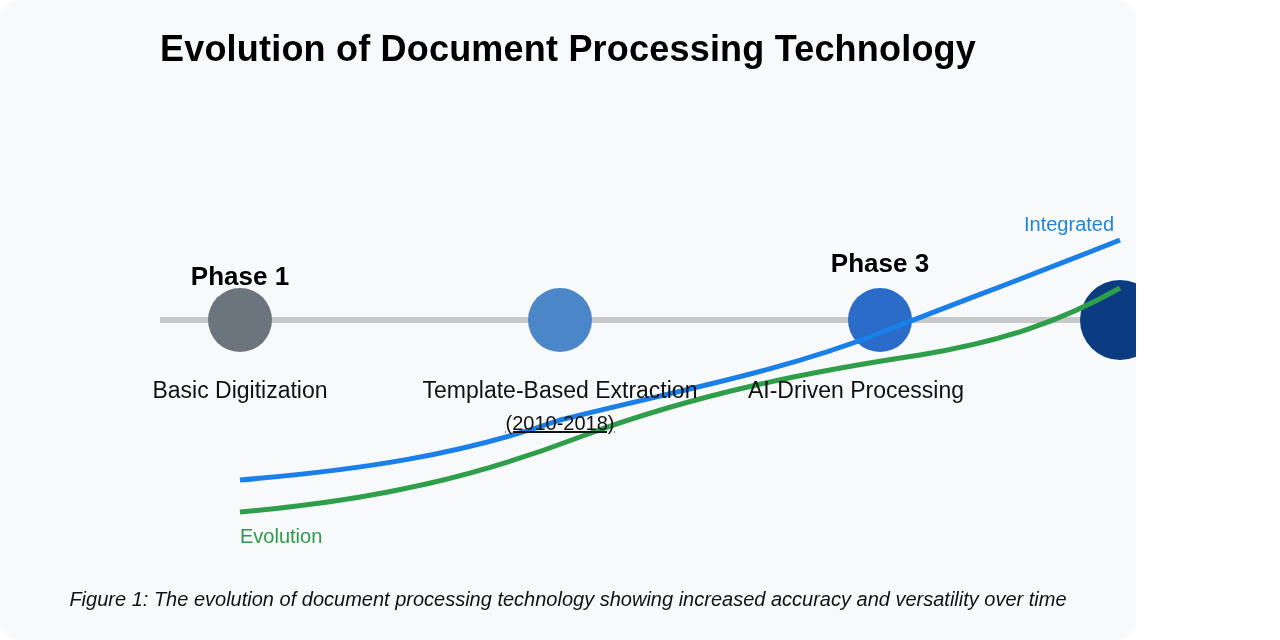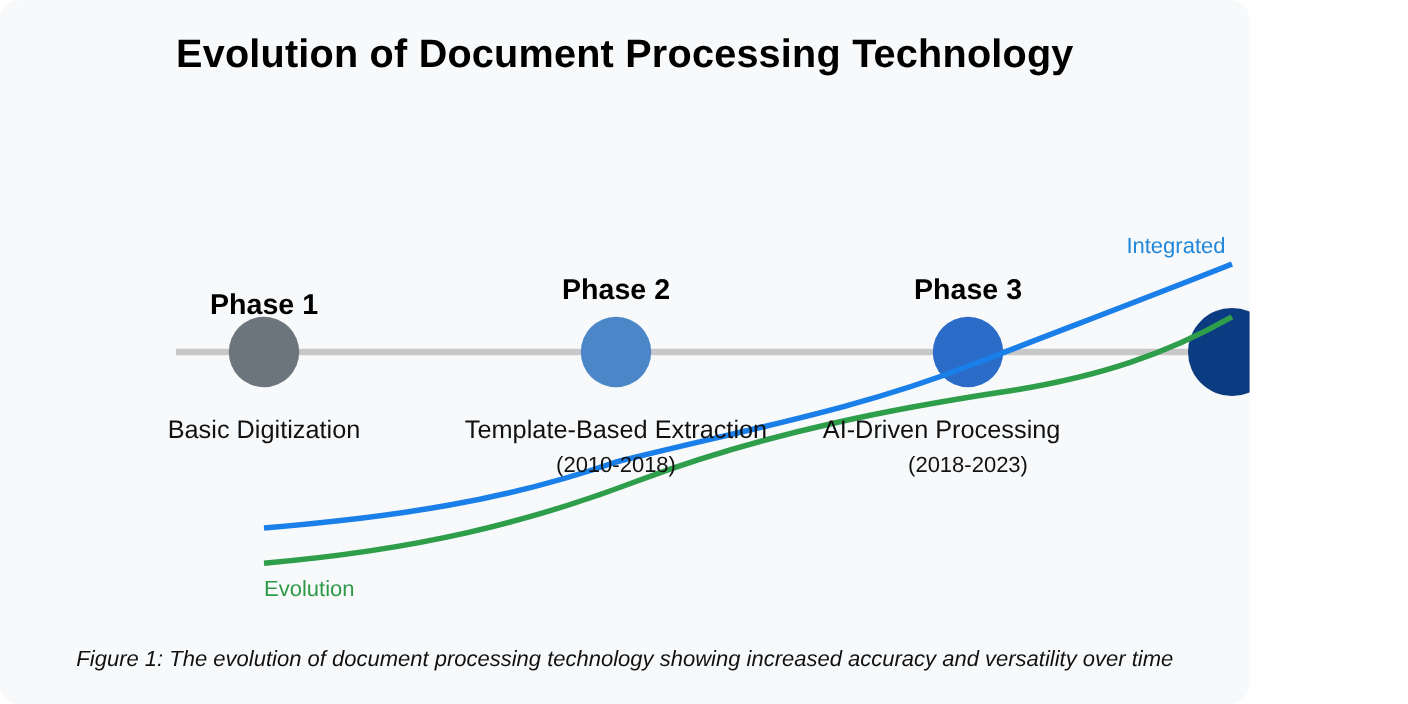--- a/index.html
+++ b/index.html
@@ -46,27 +46,25 @@
     <circle cx="560" cy="320" r="32" fill="#4a86c8"></circle>
     <circle cx="880" cy="320" r="32" fill="#2a6cc8"></circle>
     <circle cx="1120" cy="320" r="40" fill="#0b3b80"></circle>
 
     <path d="M240,512 C380,500 480,475 580,437 C700,392 820,370 920,355 C1000,342 1060,322 1120,288" fill="none" stroke="#2e9e4a" stroke-width="5" stroke-linecap="butt"></path>
 
     <path d="M240,480 C360,470 460,455 560,420 C680,390 780,372 880,333 C970,298 1050,268 1120,240" fill="none" stroke="#1a7fe8" stroke-width="5" stroke-linecap="butt"></path>
   </svg>
 
   <div class="phase-label" style="left:110px; top:248px;margin-top:13px;">Phase 1</div>
-  <div class="phase-label" style="left:430px; top:248px;">Phase 2</div>
   <div class="phase-label" style="left:750px; top:248px;">Phase 3</div>
 
   <div class="phase-name" style="left:70px; top:377px;">Basic Digitization</div>
   <div class="phase-name" style="left:390px; top:377px;">Template-Based Extraction</div>
   <div class="phase-name" style="left:686px; top:377px;">AI-Driven Processing</div>
 
-  <div class="phase-dates" style="left:430px; top:412px;">(2010-2018)</div>
-  <div class="phase-dates" style="left:750px; top:412px;">(2018-2023)</div>
+  <div class="phase-dates" style="left:430px; top:412px;text-decoration:underline;">(2010-2018)</div>
 
   <div class="series-label" style="left:1024px; top:213px; color:#1f86d9;">Integrated</div>
   <div class="series-label" style="left:240px; top:525px; color:#2e9a48;">Evolution</div>
 
   <div class="caption">Figure 1: The evolution of document processing technology showing increased accuracy and versatility over time</div>
 </div>
 
 </body></html>

